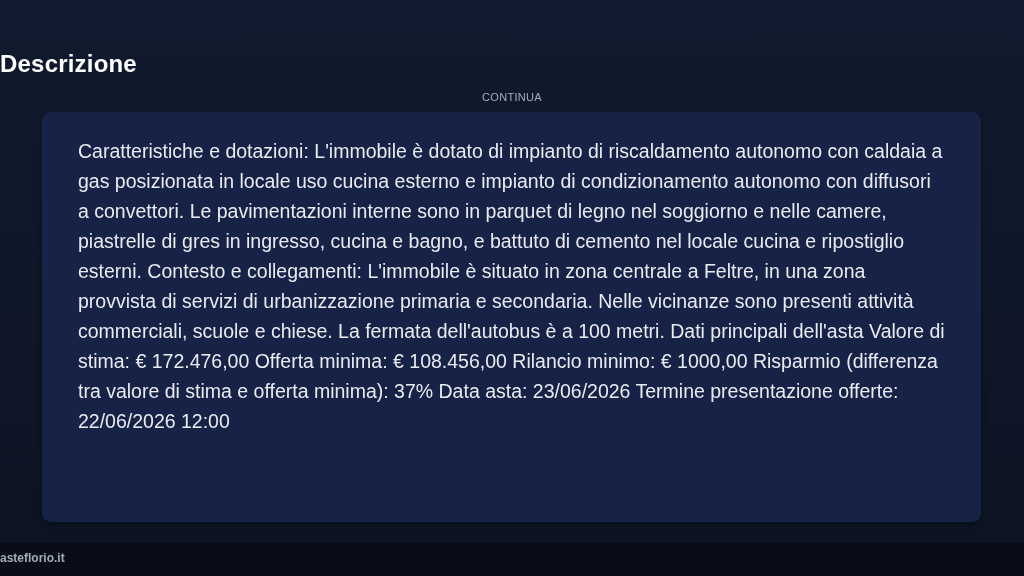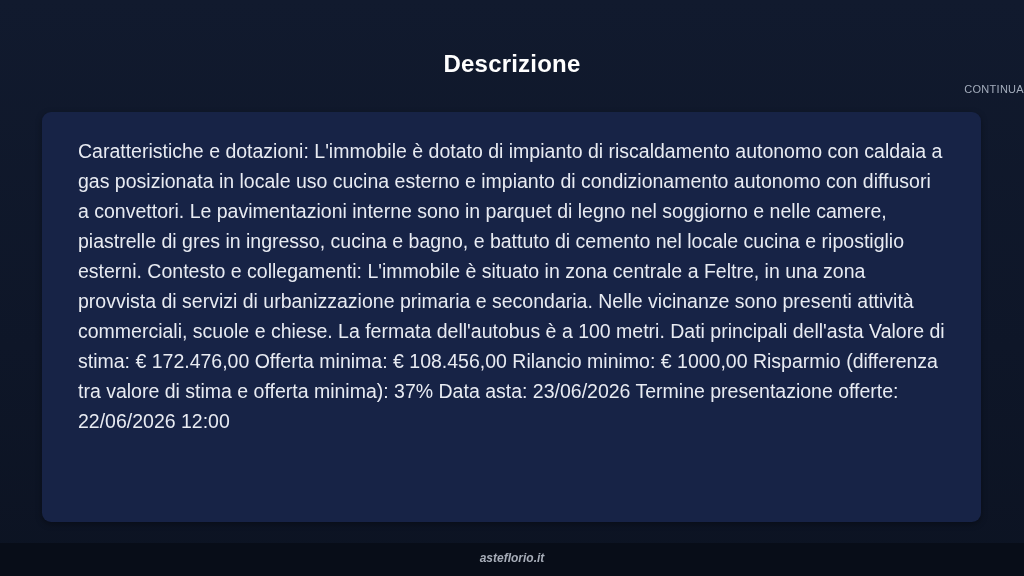--- a/index.html
+++ b/index.html
@@ -12,33 +12,32 @@
     body {
       background: linear-gradient(180deg, #111a2e 0%, #0e1628 60%, #0c1322 100%);
       font-family: "Liberation Sans", sans-serif;
       position: relative;
     }
     .title {
       position: absolute;
       top: 49px;
       left: 0;
       width: 1024px;
-      text-align: center;
       color: #ffffff;
       font-weight: bold;
       font-size: 24px;
       line-height: 30px;
       letter-spacing: 0.2px;
     }
     .subtitle {
       position: absolute;
-      top: 82px;
+      top: 90px;
       left: 0;
       width: 1024px;
-      text-align: right;
+      text-align: center;
       color: #a3acbb;
       font-size: 11px;
       line-height: 14px;
       letter-spacing: 0.3px;
     }
     .card {
       position: absolute;
       left: 42px;
       top: 112px;
       width: 939px;
@@ -56,22 +55,21 @@
       margin: 8px;
       word-spacing: 0px;
     }
     .footer {
       position: absolute;
       left: 0;
       top: 543px;
       width: 1024px;
       height: 33px;
       background: #080d18;
-      text-align: center;
-      font-style: italic;
+      text-align: left;
     }
     .footer-text {
       color: #a7adb8;
       font-weight: bold;
       font-size: 12px;
       line-height: 30px;
     }
   </style>
 </head>
 <body>

